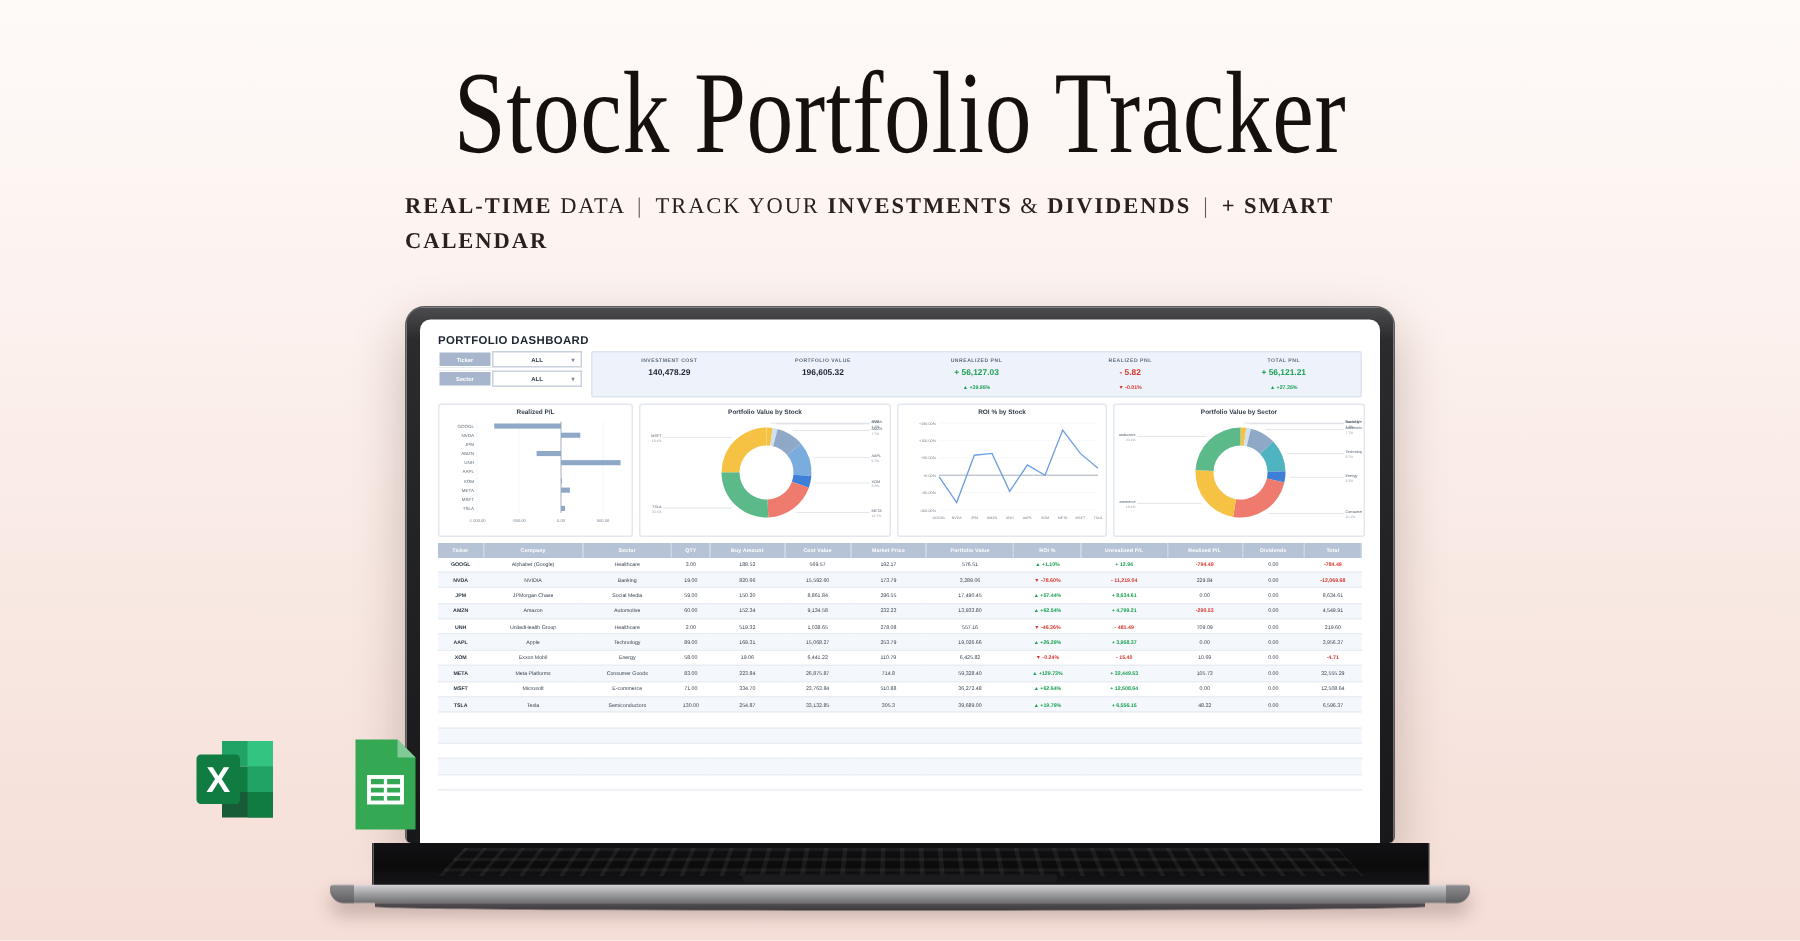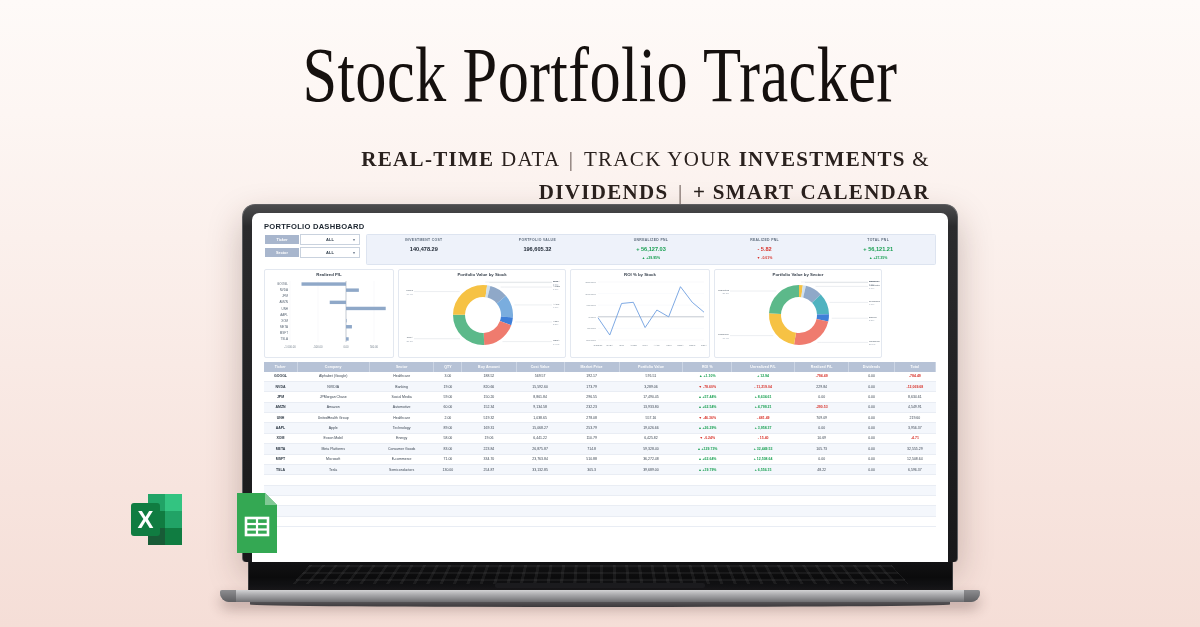--- a/index.html
+++ b/index.html
@@ -18,36 +18,36 @@
     font-family: "Liberation Serif", serif;
     font-size: 78px;
     line-height: 1;
     font-weight: 400;
     color: #15100e;
     padding-top: 36px;
     letter-spacing: 0.5px;
     transform: scaleX(0.80);
   }
   .hero-sub {
-    text-align: right;
+    text-align: left;
     font-family: "Liberation Serif", serif;
-    font-size: 21px;
+    font-size: 15px;
     letter-spacing: 1.3px;
     color: #2a211e;
-    margin-top: 29px;
+    margin-top: 13px;
     line-height: 1.55;
     padding: 0 270px;
   }
   .hero-sub b { font-weight: 700; }
   .hero-sub .sep { color: #6b5c57; padding: 0 3px; }
 
   
   .laptop { position: absolute; left: 220px; top: 204px; width: 760px; }
   .lid {
-    width: 716px; margin: 0 auto;
+    width: 660px; margin: 0 auto;
     background: linear-gradient(180deg,#4c4c4e 0%,#2b2b2d 6%,#18181a 100%);
     border-radius: 13px 13px 4px 4px;
     padding: 8px 9px 0 9px;
     box-shadow: 0 14px 34px rgba(60,30,25,.26);
     border: 1px solid #5d5d60;
     border-bottom: none;
   }
   .screen {
     background: #fff;
     border-radius: 7px 7px 0 0;

